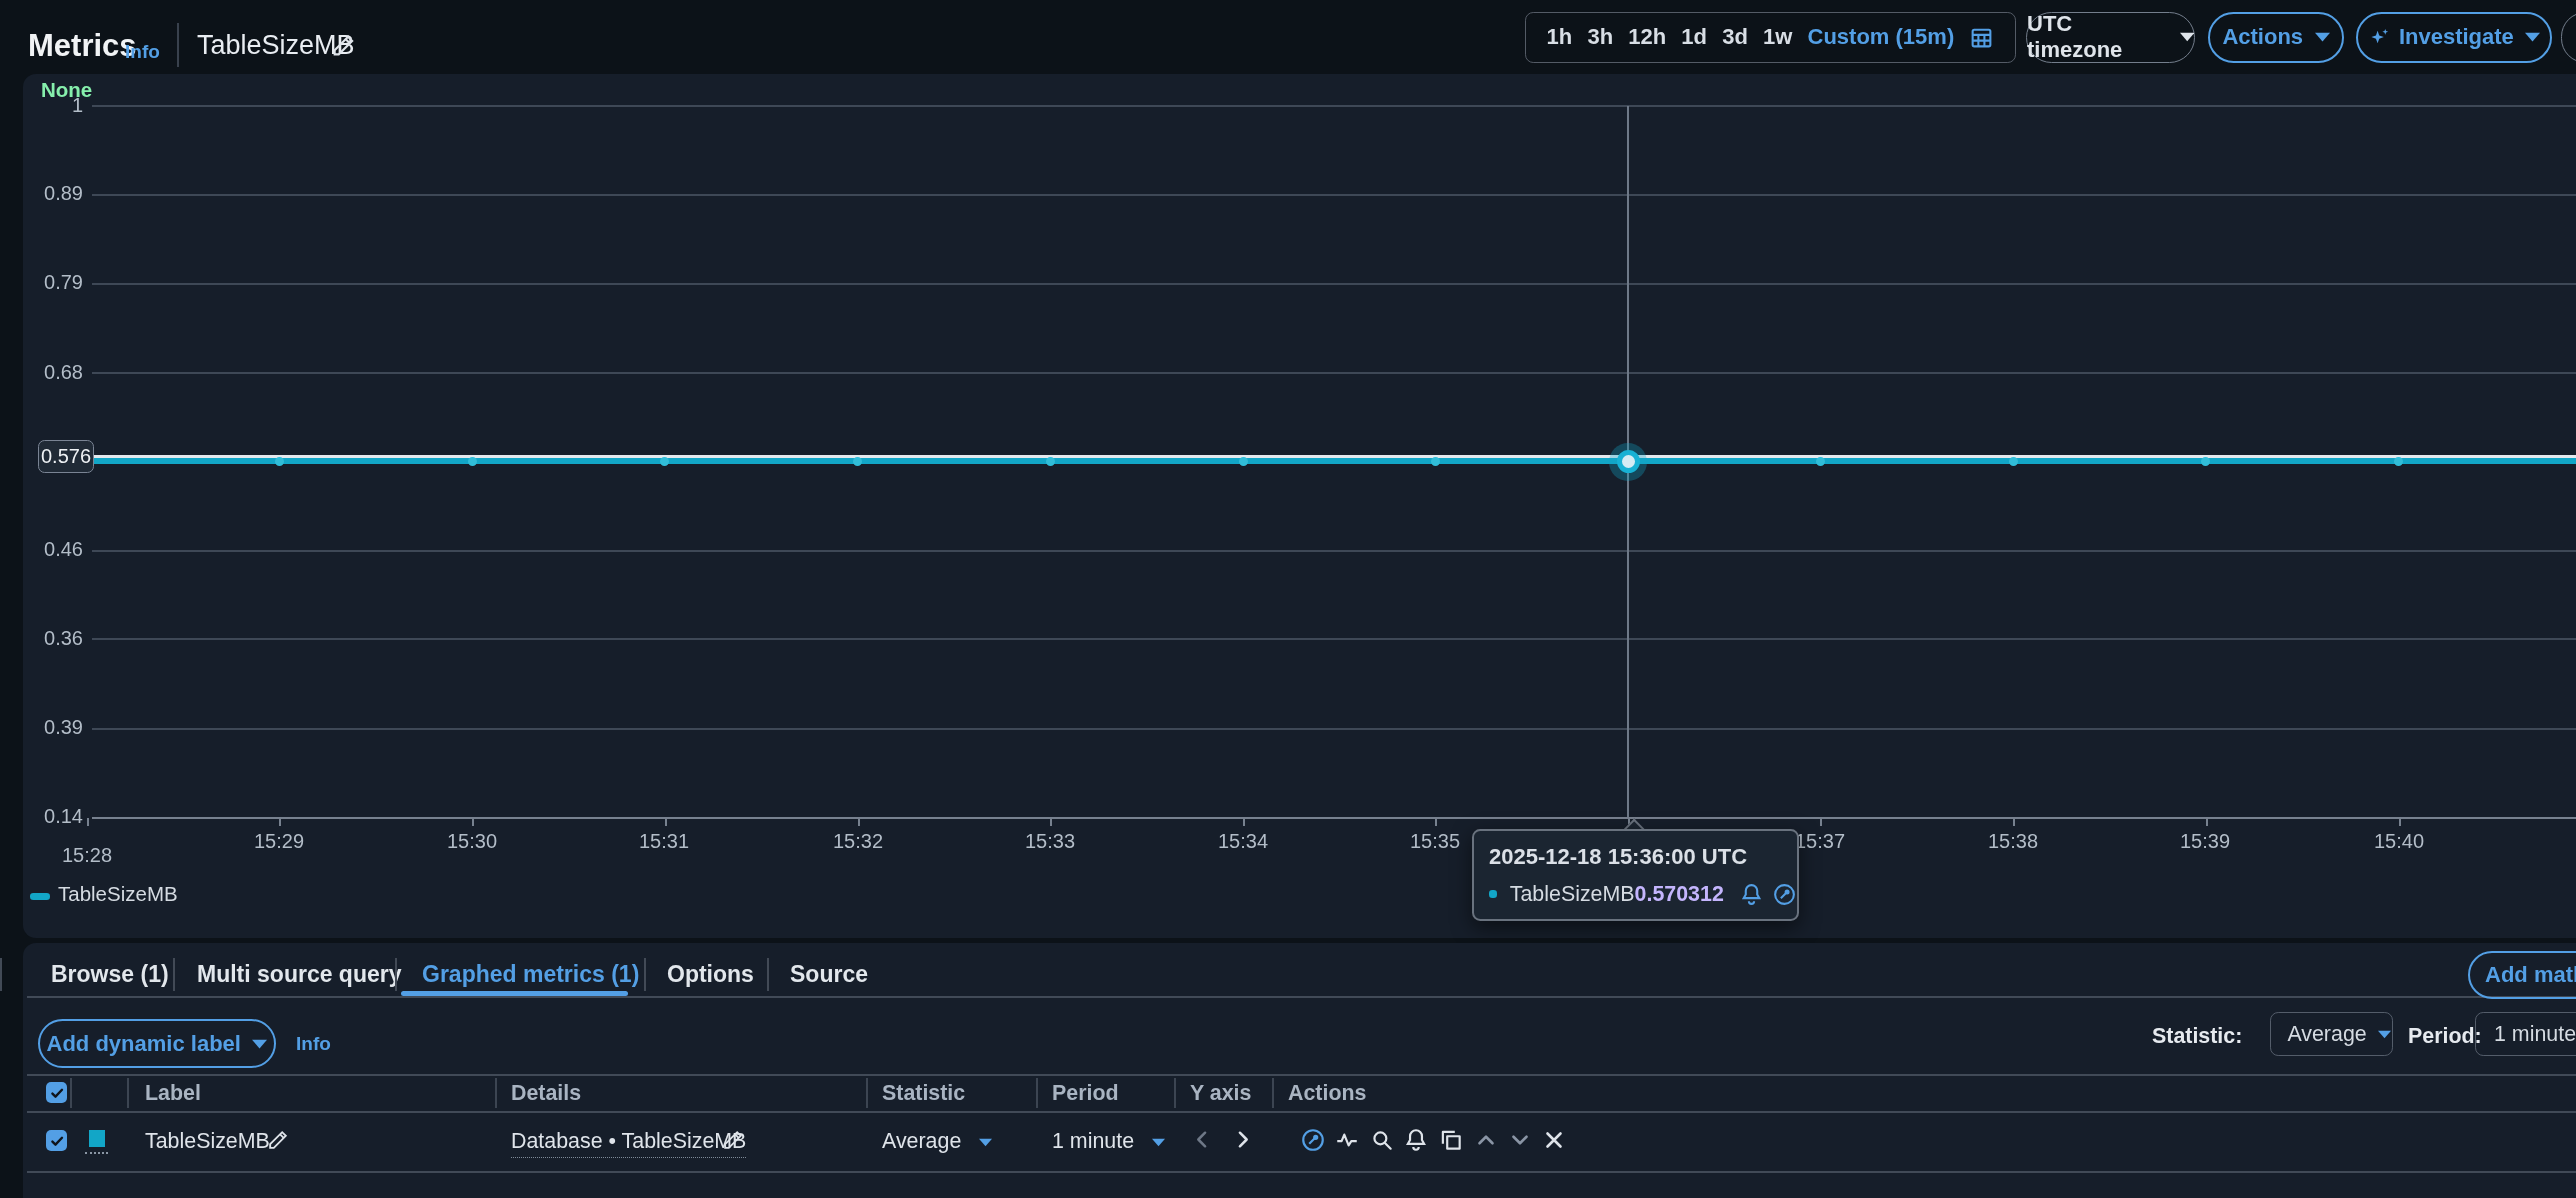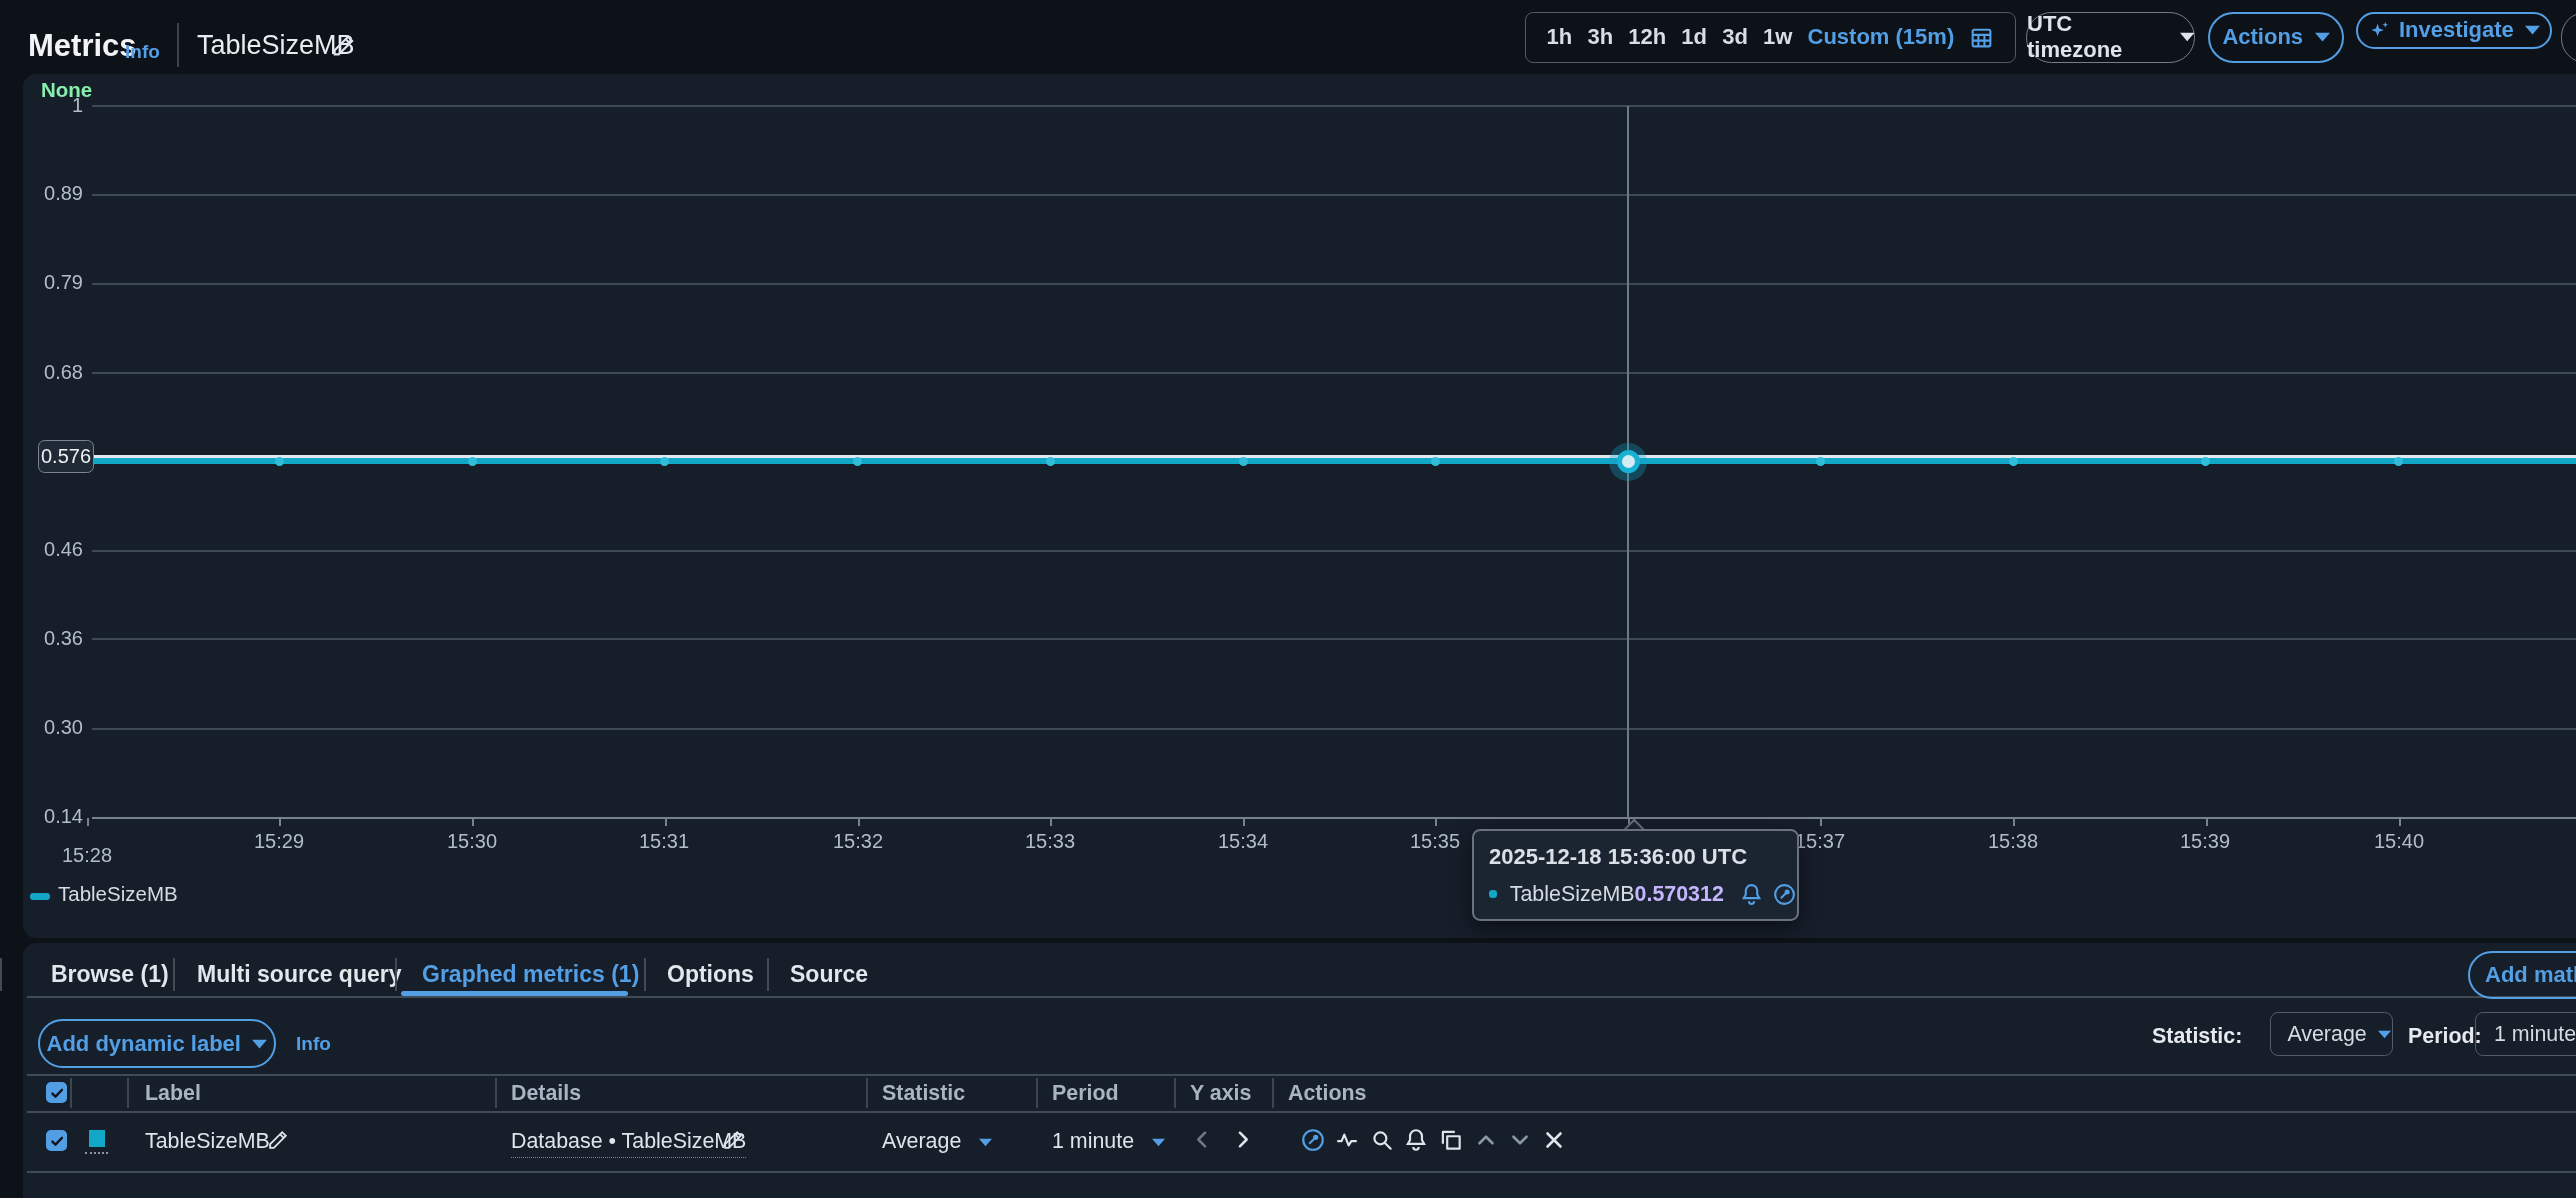--- a/index.html
+++ b/index.html
@@ -68,21 +68,21 @@
       </svg>
   </div>
 
   <div class="pill blue" style="left:2208px;top:11.5px;width:136px;height:51px;">
     <span>Actions</span>
     <svg class="ic caret" width="15" height="10" viewBox="0 0 12 7" fill="#539fe5">
         <polygon points="0,0 12,0 6,7"></polygon>
       </svg>
   </div>
 
-  <div class="pill blue" style="left:2356px;top:11.5px;width:196px;height:37px;">
+  <div class="pill blue" style="left:2356px;top:11.5px;width:196px;height:51px;">
     <svg class="ic" width="23" height="23" viewBox="0 0 24 24" fill="#539fe5" style="margin-right:8.2px;">
         <path d="M10 5l1.7 4.8L16.5 11.5l-4.8 1.7L10 18l-1.7-4.8L3.5 11.5l4.8-1.7z"></path>
         <path d="M18 3l.8 2.2L21 6l-2.2.8L18 9l-.8-2.2L15 6l2.2-.8z"></path>
       </svg>
     <span>Investigate</span>
     <svg class="ic caret" width="15" height="10" viewBox="0 0 12 7" fill="#539fe5">
         <polygon points="0,0 12,0 6,7"></polygon>
       </svg>
   </div>
 
@@ -120,21 +120,21 @@
   </div>
 
   <div>
     <span class="ylab" style="left:25px;top:94px;">1</span>
     <span class="ylab" style="left:25px;top:182px;">0.89</span>
     <span class="ylab" style="left:25px;top:271px;">0.79</span>
     <span class="ylab" style="left:25px;top:361px;text-align:right;">0.68</span>
     <span class="ylab" style="left:25px;top:449px;">0.57</span>
     <span class="ylab" style="left:25px;top:538px;">0.46</span>
     <span class="ylab" style="left:25px;top:627px;">0.36</span>
-    <span class="ylab" style="left:25px;top:716px;">0.30</span>
+    <span class="ylab" style="left:25px;top:716px;">0.39</span>
     <span class="ylab" style="left:25px;top:805px;">0.14</span>
   </div>
 
   <div>
     <span class="xlab" style="left:46px;top:844px;">15:28</span>
     <span class="xlab" style="left:238px;top:830px;">15:29</span>
     <span class="xlab" style="left:431px;top:830px;">15:30</span>
     <span class="xlab" style="left:623px;top:830px;">15:31</span>
     <span class="xlab" style="left:817px;top:830px;">15:32</span>
     <span class="xlab" style="left:1009px;top:830px;">15:33</span>

